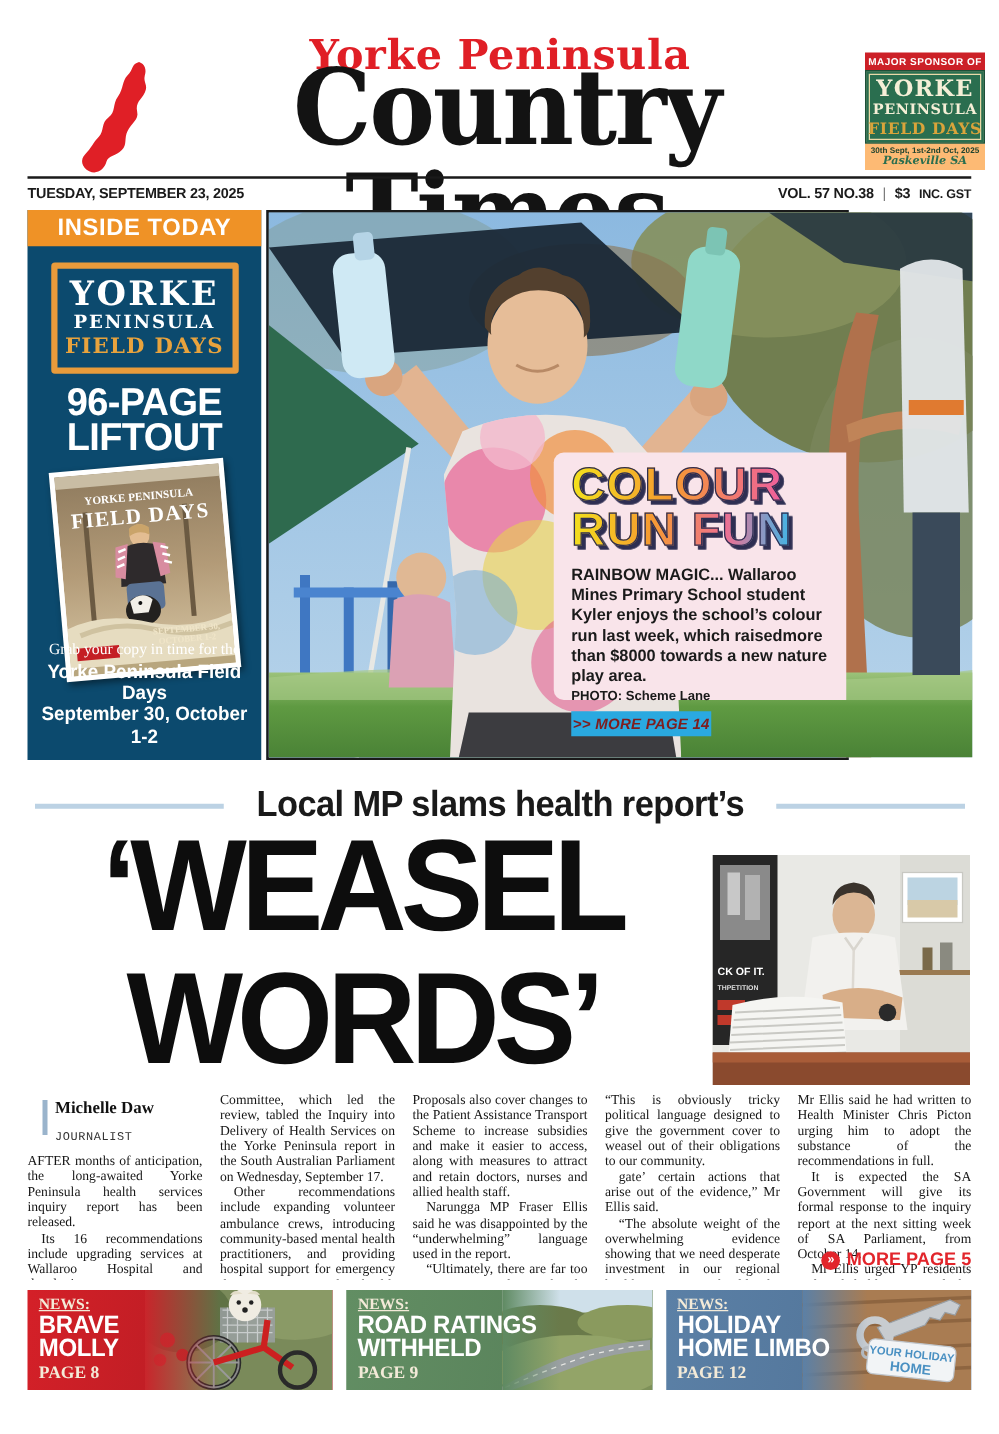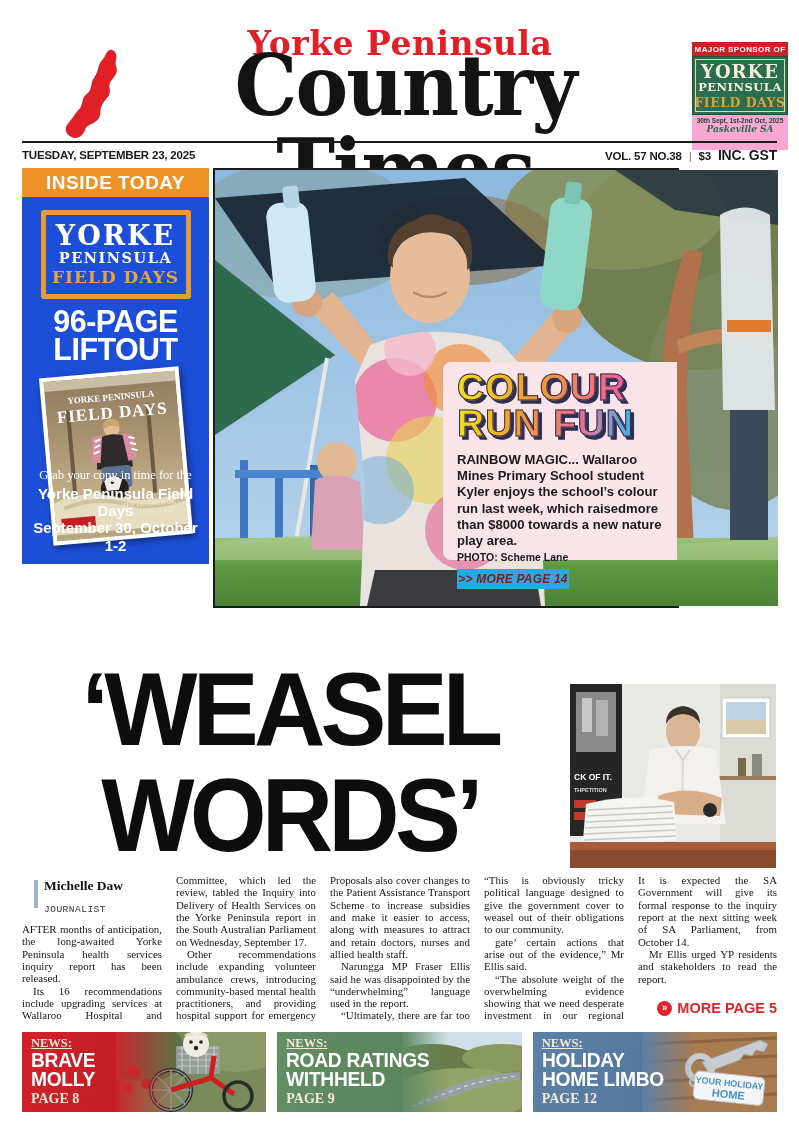--- a/index.html
+++ b/index.html
@@ -25,33 +25,33 @@
   .map-icon { position:absolute; left:60px; top:48px; width:78px; height:92px; }
   
   .sponsor { position:absolute; left:692px; top:42px; width:96px; height:118px;
     text-align:center; font-family:"DejaVu Serif", serif; }
   .sponsor-banner { background:#cc2027; color:#fff; font-family:"Liberation Sans",sans-serif;
     font-weight:bold; font-size:8px; letter-spacing:0.4px; padding:3px 0 2px; }
   .sponsor-body { background:#2a6e4f; border:1px solid #1d5038; box-shadow:inset 0 0 0 2px #2a6e4f, inset 0 0 0 3px #ead9a8; padding:6px 0 4px; }
   .sponsor-y { color:#f5efd7; font-weight:bold; font-size:18px; letter-spacing:1px; line-height:1; }
   .sponsor-p { color:#f5efd7; font-weight:bold; font-size:11.5px; letter-spacing:0.5px; line-height:1.2; }
   .sponsor-f { color:#d9a43b; font-weight:bold; font-size:12.5px; letter-spacing:0.5px; line-height:1.25; }
-  .sponsor-foot { background:#f9a8d4; padding:2px 0 16px;text-align:center; }
+  .sponsor-foot { background:#fdba74; padding:2px 0 2px;text-align:center; }
   .sponsor-dates { color:#20432e; font-family:"Liberation Sans",sans-serif; font-weight:bold; font-size:6.5px; }
   .sponsor-place { color:#2a6e4f; font-style:italic; font-weight:bold; font-size:9px; font-family:"DejaVu Serif",serif; }
   
   .rule-top { position:absolute; left:22px; top:141px; width:755px; height:2px; background:#1a1a1a; }
   .dateline { position:absolute; left:22px; top:147px; width:755px; height:16px;
     display:flex; justify-content:space-between; align-items:center;
     font-weight:bold; font-size:11.5px; letter-spacing:-0.2px; color:#1a1a1a; }
   .dateline-right { display:flex; align-items:baseline; gap:7px; }
   .dateline-sep { color:#777; font-weight:normal; }
-  .dateline-gst { font-size:14px; }
-  
-  .sidebar { position:absolute; left:22px; top:168px; width:187px; height:396px; background:#1d4ed8; }
+  .dateline-gst { font-size:10px; }
+  
+  .sidebar { position:absolute; left:22px; top:168px; width:187px; height:440px; background:#0c4a6e; }
   .sidebar-header { background:#ef9226; color:#fff; text-align:center;
     font-weight:bold; font-size:19px; letter-spacing:0.5px; padding:4px 0 3px; }
   .fd-logo { margin:13px auto 0; width:150px; border:5px solid #e89b3b; border-radius:3px;
     text-align:center; padding:7px 2px 6px; font-family:"DejaVu Serif",serif; font-weight:bold; }
   .fd-logo-1 { color:#fff; font-size:27px; letter-spacing:2px; line-height:1; }
   .fd-logo-2 { color:#fff; font-size:14.5px; letter-spacing:1.5px; line-height:1.25; }
   .fd-logo-3 { color:#e8a33d; font-size:17px; letter-spacing:1px; line-height:1.2; }
   .liftout { text-align:center; color:#fff; font-weight:bold; font-size:31px;
     letter-spacing:-0.5px; line-height:0.92; margin-top:9px; transform:scaleX(0.98); }
   .cover-wrap { position:absolute; left:24px; top:204px; width:140px; height:168px;
@@ -276,20 +276,25 @@
     </svg>
     <div class="hero-panel">
       <div class="bubble bubble-1">COLOUR</div>
       <div class="bubble bubble-2">RUN FUN</div>
       <div class="hero-caption">RAINBOW MAGIC... Wallaroo Mines Primary School student Kyler enjoys the school’s colour run last week, which raisedmore than $8000 towards a new nature play area.</div>
       <div class="hero-credit">PHOTO: Scheme Lane</div>
       <button class="hero-more">&gt;&gt; MORE PAGE 14</button>
     </div>
   </div>
 
+  <div class="kicker-row">
+    <div class="kicker-line"></div>
+    <div class="kicker-text">Local MP slams health report’s</div>
+    <div class="kicker-line"></div>
+  </div>
   <div class="headline">
     <div>‘WEASEL</div>
     <div>WORDS’</div>
   </div>
 
   <div class="mp-photo">
     <svg width="206" height="184" viewBox="0 0 206 184">
       <rect width="206" height="184" fill="#e9e9e5"></rect>
       <rect x="150" y="0" width="56" height="184" fill="#dcdcd6"></rect>
       <rect x="152" y="14" width="48" height="40" fill="#fff" stroke="#c8c8c2"></rect>
@@ -342,20 +347,21 @@
         <p>Proposals also cover changes to the Patient Assistance Transport Scheme to increase subsidies and make it easier to access, along with measures to attract and retain doctors, nurses and allied health staff.</p>
         <p>Narungga MP Fraser Ellis said he was disappointed by the “underwhelming” language used in the report.</p>
         <p>“Ultimately, there are far too many recommendations that the Government ‘consider’ or ‘investi-</p>
       </div>
     <div class="col" style="left:462px">
         <p>“This is obviously tricky political language designed to give the government cover to weasel out of their obligations to our community.</p>
         <p>gate’ certain actions that arise out of the evidence,” Mr Ellis said.</p>
         <p>“The absolute weight of the overwhelming evidence showing that we need desperate investment in our regional health system should be listened to — not the political speak recommendations”</p>
       </div>
     <div class="col" style="left:616px; width:139px">
+        <p>Mr Ellis said he had written to Health Minister Chris Picton urging him to adopt the substance of the recommendations in full.</p>
         <p>It is expected the SA Government will give its formal response to the inquiry report at the next sitting week of SA Parliament, from October 14.</p>
         <p>Mr Ellis urged YP residents and stakeholders to read the report.</p>
       </div>
     <div class="more5">
       <span class="more5-circle">»</span>
       <span>MORE PAGE 5</span>
     </div>
   </div>
 
   <div class="strips">

